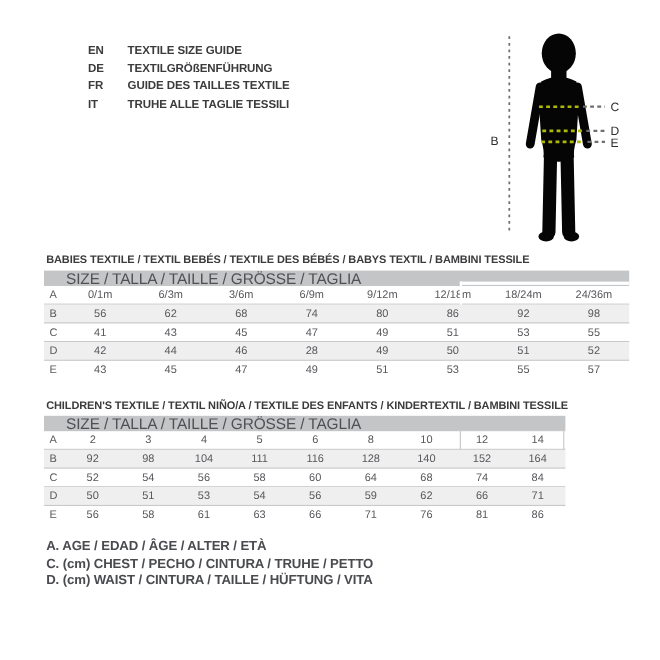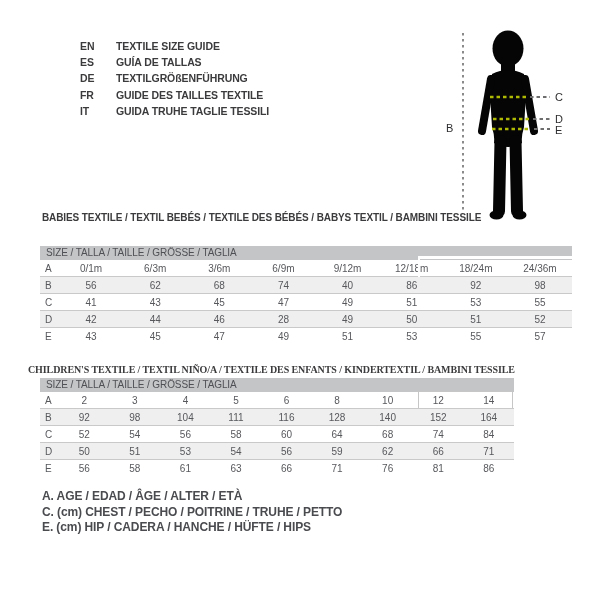--- a/index.html
+++ b/index.html
@@ -13,29 +13,29 @@
   .lang-code { width:36px; }
 
   
   .figure-wrap { position:absolute; left:438px; top:15px; }
   .fig-label { font-size:11px; fill:#2e2e30; font-weight:normal;
                font-family:"Liberation Sans", sans-serif; }
 
   
   .section-title { position:absolute; font-size:10px; font-weight:bold;
                    color:#3b3b3d; letter-spacing:-0.1px; white-space:nowrap; }
-  .babies-title { left:42px; top:212px; }
-  .children-title { left:28px; top:364px;font-family:Liberation Serif, serif; }
+  .babies-title { left:42px; top:231px; }
+  .children-title { left:42px; top:364px; }
 
   
   .table-wrap { position:absolute; left:40px; }
   .babies-table { top:246px; width:532px; }
   .children-table { top:378px; width:474px; }
-  .size-header { height:14px; background:#c4c5c6; font-size:10px; color:#4f5055;
-                 line-height:14.5px; padding-left:6px; box-sizing:border-box;
+  .size-header { height:14px; background:#c4c5c6; font-size:14px; color:#4f5055;
+                 line-height:14.5px; padding-left:20px; box-sizing:border-box;
                  letter-spacing:-0.1px; }
   .trow { position:relative; z-index:3; display:flex; height:17px; align-items:center;
           font-size:10px; color:#57585c; border-bottom:1px solid #c9c9c9;
           box-sizing:border-box; }
   .trow:last-child { border-bottom:none; }
   .trow.stripe { background:#efefef; }
   .tlabel { width:14px; padding-left:5px; flex:none; }
   .tcell { flex:1; text-align:center; }
 
   
@@ -56,34 +56,30 @@
 <body>
 
 <div class="canvas">
 
   <div class="languages">
     <div class="lang-row">
       <span class="lang-code">EN</span>
       <span class="lang-title">TEXTILE SIZE GUIDE</span>
     </div>
     <div class="lang-row">
-      <span class="lang-code">ES</span>
-      <span class="lang-title">GUÍA DE TALLAS</span>
-    </div>
-    <div class="lang-row">
       <span class="lang-code">DE</span>
       <span class="lang-title">TEXTILGRÖßENFÜHRUNG</span>
     </div>
     <div class="lang-row">
       <span class="lang-code">FR</span>
       <span class="lang-title">GUIDE DES TAILLES TEXTILE</span>
     </div>
     <div class="lang-row">
       <span class="lang-code">IT</span>
-      <span class="lang-title">GUIDA TRUHE TAGLIE TESSILI</span>
+      <span class="lang-title">TRUHE ALLE TAGLIE TESSILI</span>
     </div>
   </div>
 
   <div class="figure-wrap">
     <svg width="135" height="215" viewBox="0 0 135 215">
 
       <line x1="25" y1="18" x2="25" y2="198" stroke="#6e6e6e" stroke-width="1.6" stroke-dasharray="2.5,3.5"></line>
 
       <g fill="#050505">
         <ellipse cx="70" cy="33.5" rx="15.5" ry="18"></ellipse>
@@ -129,21 +125,21 @@
           <span class="tcell">12/18m</span>
           <span class="tcell">18/24m</span>
           <span class="tcell">24/36m</span>
         </div>
         <div class="trow stripe">
           <span class="tlabel">B</span>
           <span class="tcell">56</span>
           <span class="tcell">62</span>
           <span class="tcell">68</span>
           <span class="tcell">74</span>
-          <span class="tcell">40</span>
+          <span class="tcell">80</span>
           <span class="tcell">86</span>
           <span class="tcell">92</span>
           <span class="tcell">98</span>
         </div>
         <div class="trow">
           <span class="tlabel">C</span>
           <span class="tcell">41</span>
           <span class="tcell">43</span>
           <span class="tcell">45</span>
           <span class="tcell">47</span>
@@ -240,17 +236,17 @@
           <span class="tcell">71</span>
           <span class="tcell">76</span>
           <span class="tcell">81</span>
           <span class="tcell">86</span>
         </div>
       </div>
   </div>
 
   <div class="legend">
     <div class="legend-line">A. AGE / EDAD / ÂGE / ALTER / ETÀ</div>
-    <div class="legend-line">C. (cm) CHEST / PECHO / POITRINE / TRUHE / PETTO</div>
-    <div class="legend-line">E. (cm) HIP / CADERA / HANCHE / HÜFTE / HIPS</div>
+    <div class="legend-line">C. (cm) CHEST / PECHO / CINTURA / TRUHE / PETTO</div>
+    <div class="legend-line">D. (cm) WAIST / CINTURA / TAILLE / HÜFTUNG / VITA</div>
   </div>
 
 </div>
 
 </body></html>

